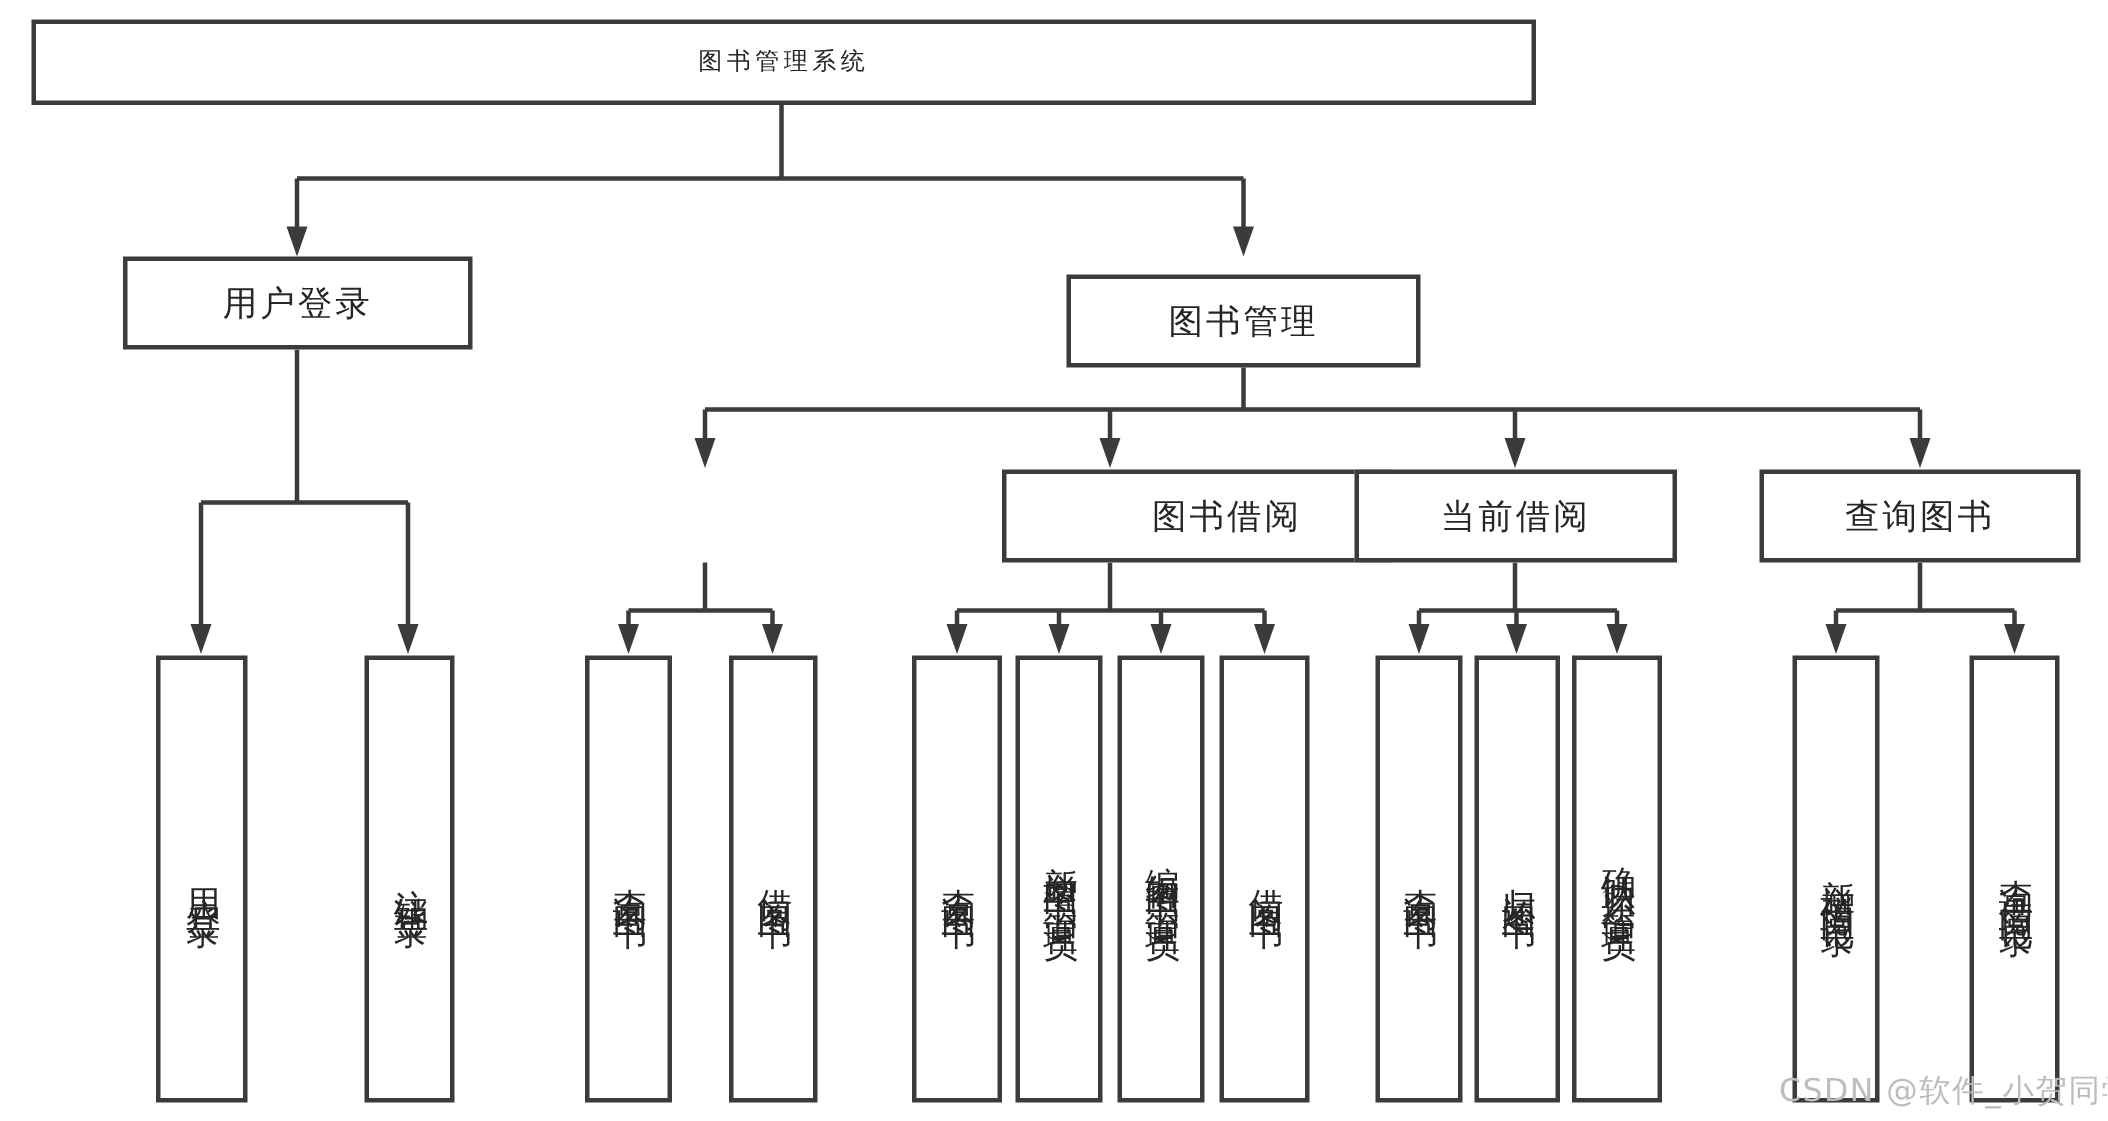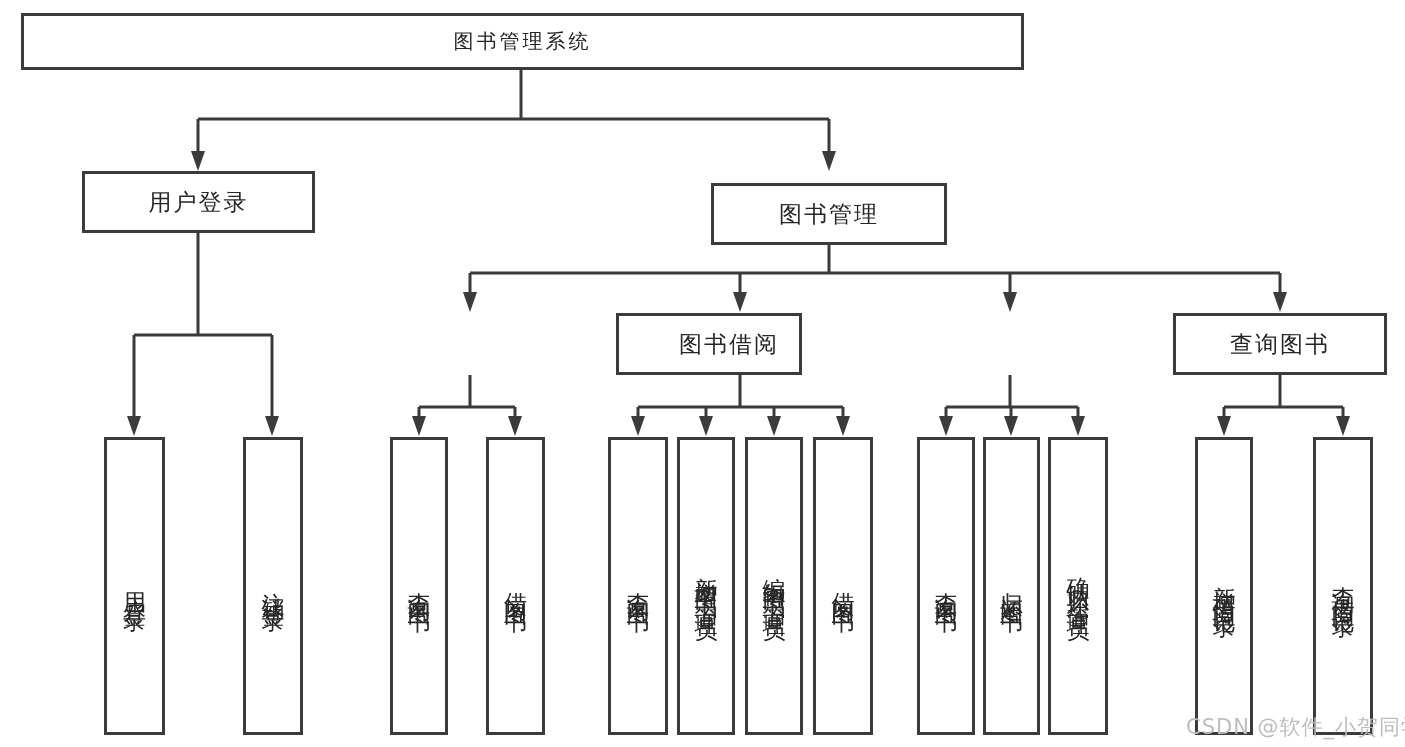--- a/index.html
+++ b/index.html
@@ -27,21 +27,21 @@
     justify-content: center;
     color: #262626;
     z-index: 2;
   }
   .node.h {
     font-size: 23px;
     letter-spacing: 2px;
     white-space: nowrap;
   }
   .node.root-box {
-    font-size: 20px;
+    font-size: 16px;
     letter-spacing: 3px;
   }
   .node.v {
     writing-mode: vertical-rl;
     text-orientation: mixed;
     font-size: 23px;
     line-height: 1;
     letter-spacing: 6px;
     padding: 8px 0;
     text-align: center;
@@ -103,21 +103,22 @@
       <polygon points="1217,416 1231,416 1224,436"></polygon>
       <polygon points="1336,416 1350,416 1343,436"></polygon>
     </g>
   </svg>
 
   <div class="node h root-box" style="left:21px; top:13px; width:1003px; height:57px;">图书管理系统</div>
 
   <div class="node h" style="left:82px; top:171px; width:233px; height:62px;">用户登录</div>
   <div class="node h" style="left:711px; top:171px; width:236px; height:62px;margin-top:12px;">图书管理</div>
 
-  <div class="node h" style="left:616px; top:313px; width:186px; height:62px;padding-left:40px;">图书借阅</div>
+  <div class="node h" style="left:668px; top:313px; width:260px; height:62px;padding-left:40px;">图书借阅</div>
+  <div class="node h" style="left:903px; top:313px; width:215px; height:62px;">当前借阅</div>
   <div class="node h" style="left:1173px; top:313px; width:214px; height:62px;">查询图书</div>
 
   <div class="node v" style="left:104px; top:437px; width:61px; height:298px;">用户登录</div>
   <div class="node v" style="left:243px; top:437px; width:60px; height:298px;">注销登录</div>
 
   <div class="node v" style="left:390px; top:437px; width:58px; height:298px;">查询图书</div>
   <div class="node v" style="left:486px; top:437px; width:59px; height:298px;">借阅图书</div>
 
   <div class="node v" style="left:608px; top:437px; width:60px; height:298px;">查询图书</div>
   <div class="node v" style="left:677px; top:437px; width:58px; height:298px;">新增图书（管理员）</div>

